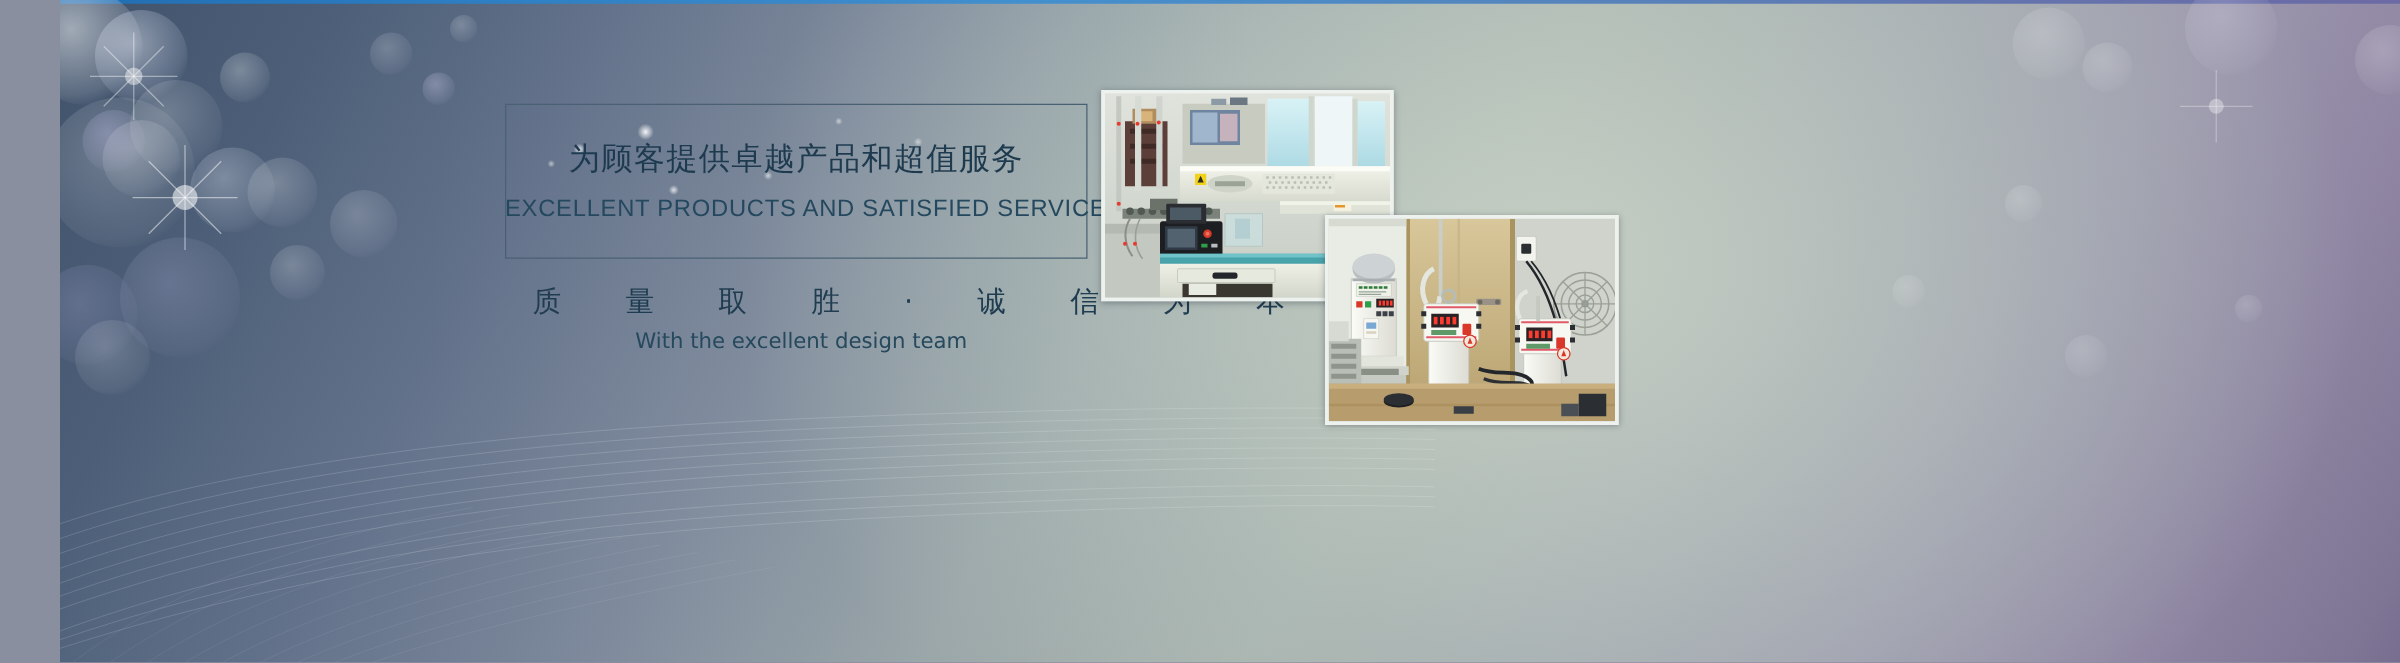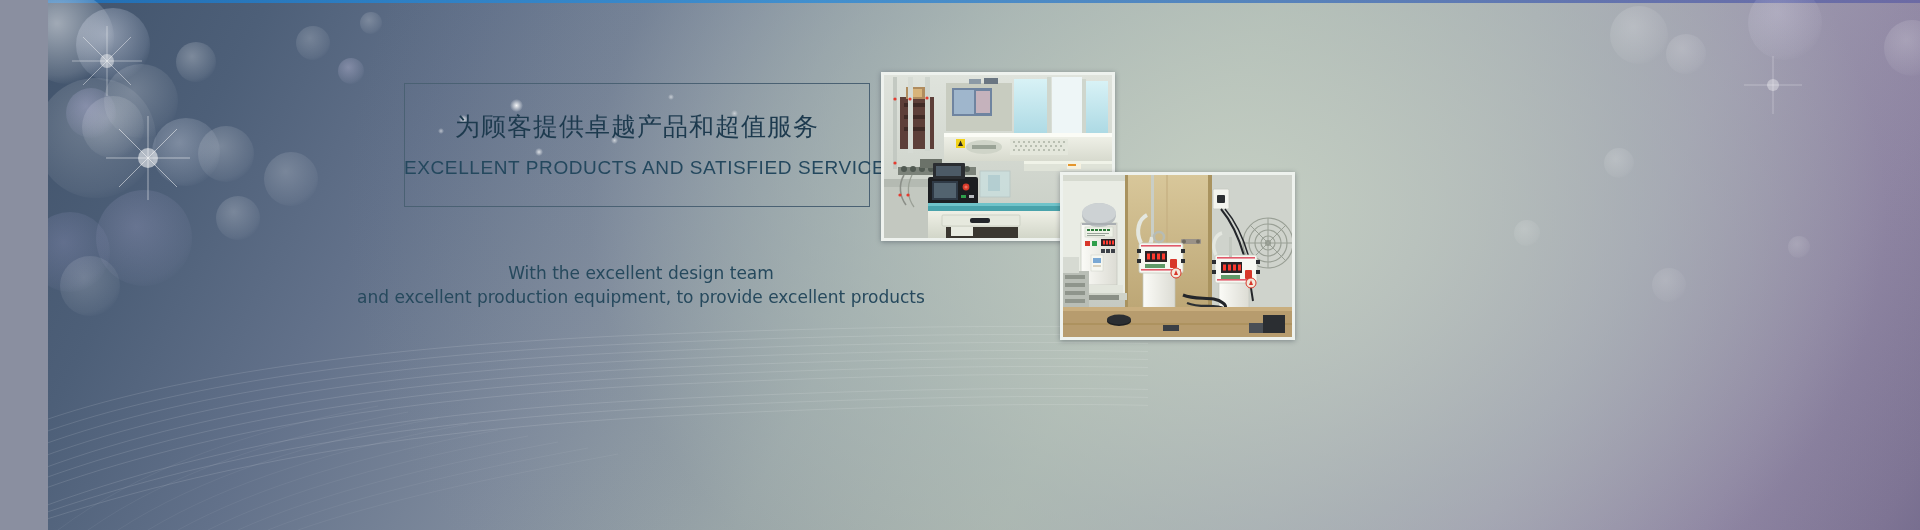--- a/index.html
+++ b/index.html
@@ -175,24 +175,24 @@
       <path d="M250,260 C330,232 440,208 570,184"></path>
     </g>
   </svg>
 
   <div id="textbox"></div>
 
   <div id="headline-cn">为顾客提供卓越产品和超值服务</div>
 
   <div id="headline-en">EXCELLENT PRODUCTS AND SATISFIED SERVICE</div>
 
+  <div id="tagline">质 量 取 胜 · 诚 信 为 本</div>
 
   <div id="paragraph">
     <div>With the excellent design team</div>
-    <div>and excellent production equipment, to provide excellent products</div>
   </div>
 
   <div class="photo" id="photo-1">
     <svg viewBox="0 0 228 163" preserveAspectRatio="none">
       <defs>
         <linearGradient id="wallg" x1="0" y1="0" x2="0" y2="1">
           <stop offset="0" stop-color="#dfe3dc"></stop>
             <stop offset="1" stop-color="#c7cdc4"></stop>
         </linearGradient>
         <linearGradient id="wing" x1="0" y1="0" x2="0" y2="1">

